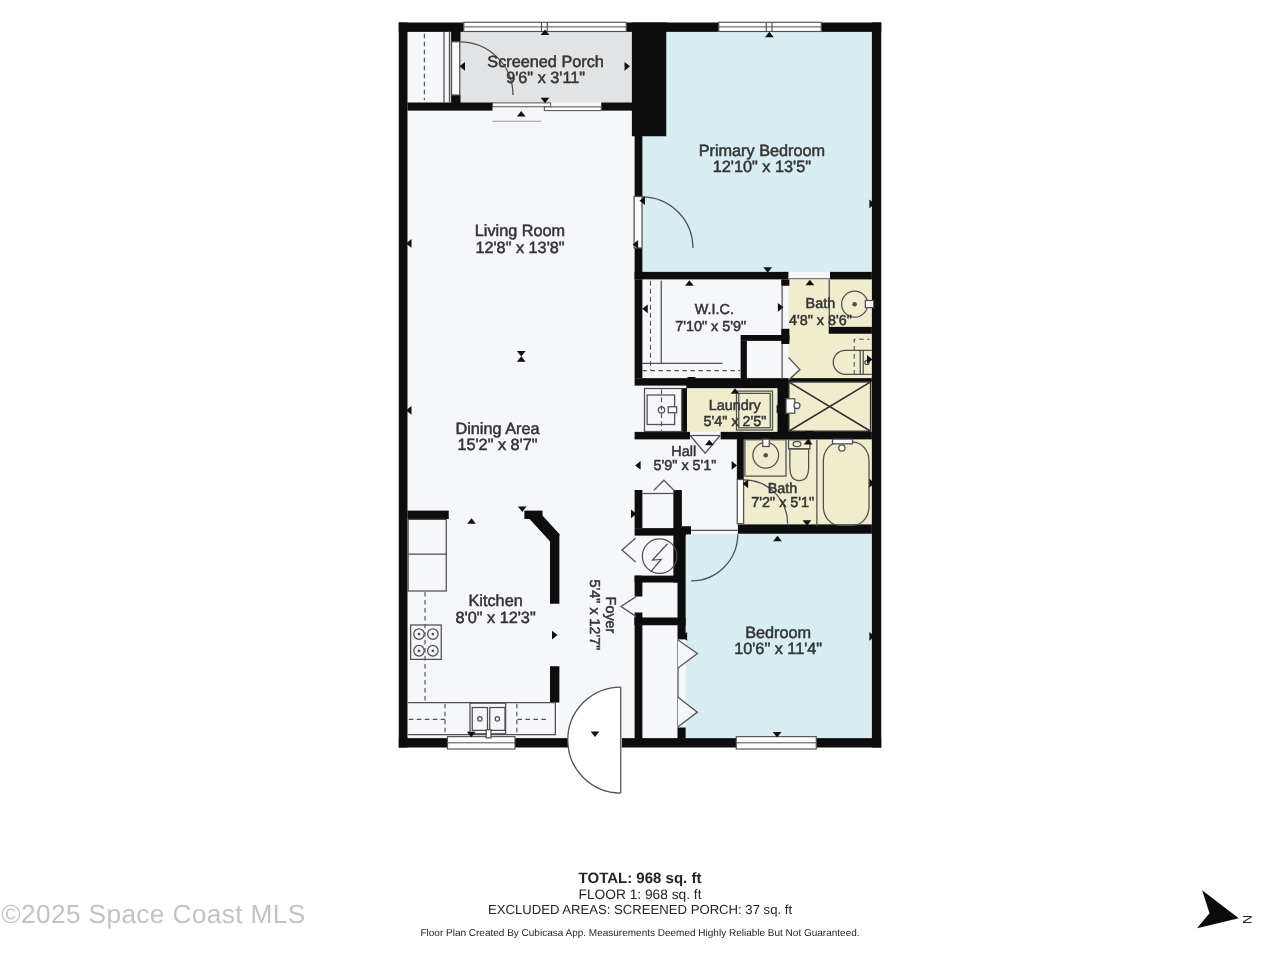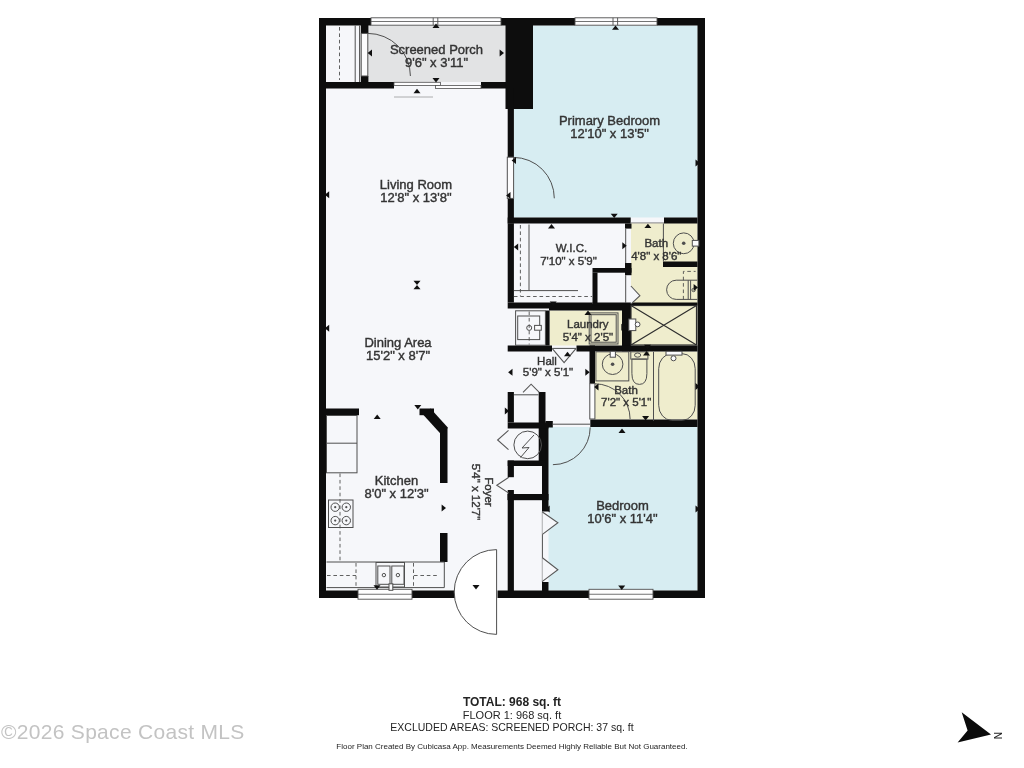--- a/index.html
+++ b/index.html
@@ -244,13 +244,13 @@
 <text x="512" y="706.3" font-size="12" font-weight="bold">TOTAL: 968 sq. ft</text>
 <text x="512" y="719" font-size="11">FLOOR 1: 968 sq. ft</text>
 <text x="512" y="730.9" font-size="10.5">EXCLUDED AREAS: SCREENED PORCH: 37 sq. ft</text>
 <text x="512" y="748.9" font-size="8" fill="#333">Floor Plan Created By Cubicasa App. Measurements Deemed Highly Reliable But Not Guaranteed.</text>
 <polygon points="991,734.6 961.7,712.2 967.6,730.6 957.6,742.6" fill="#0b0b0b"></polygon>
 <g transform="translate(997.8,735.6) rotate(90)">
         <text x="0" y="3.5" font-size="10" fill="#333">N</text>
       </g>
 </svg>
 
-<div class="wm">©2026 Space Coast MLS</div>
+<div class="wm">©2025 Space Coast MLS</div>
 </div>
 </body></html>

